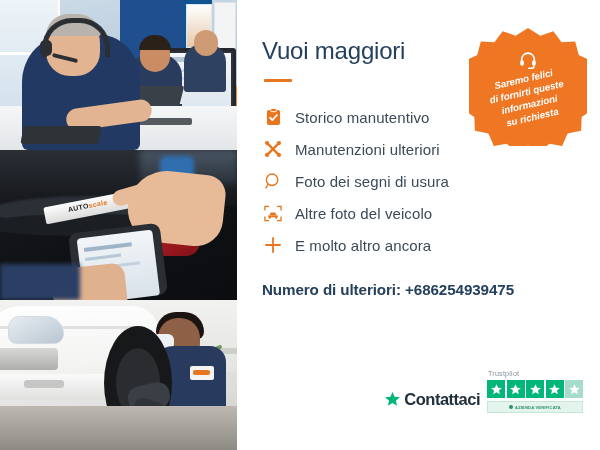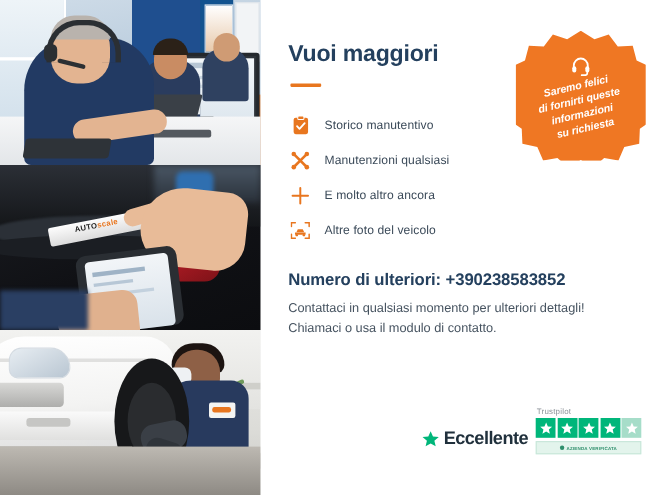--- a/index.html
+++ b/index.html
@@ -324,23 +324,23 @@
 
   
   .content {
     position: relative;
     flex: 1;
     padding: 36px 22px 0 25px;
     box-sizing: border-box;
     background: #ffffff;
   }
   .headline {
-    font-size: 21px;
+    font-size: 24px;
     line-height: 1.22;
-    font-weight: bold;
+    font-weight: normal;
     color: #24405e;
     letter-spacing: -0.2px;
     margin: 0;
     width: 210px;
   }
   .rule {
     width: 28px;
     height: 3px;
     background: #e8761f;
     margin: 14px 0 0 2px;
@@ -413,21 +413,21 @@
   .features .ic {
     width: 22px;
     height: 20px;
     flex: none;
     display: flex;
     align-items: center;
     justify-content: center;
     margin-right: 11px;
   }
   .features .txt {
-    font-size: 11px;
+    font-size: 15px;
     color: #3b4a59;
     letter-spacing: .1px;
   }
 
   
   .phone-head {
     margin: 22px 0 0 0;
     font-size: 15.2px;
     font-weight: bold;
     color: #24405e;
@@ -623,63 +623,68 @@
         <span class="ic">
           <svg width="18" height="18" viewBox="0 0 20 20">
             <path d="M3 3l14 14" stroke="#e8761f" stroke-width="2.6" stroke-linecap="round"></path>
             <path d="M17 3L3 17" stroke="#e8761f" stroke-width="2.6" stroke-linecap="round"></path>
             <circle cx="3.4" cy="3.4" r="2.3" fill="#e8761f"></circle>
             <circle cx="16.6" cy="3.4" r="2.3" fill="#e8761f"></circle>
             <circle cx="3.4" cy="16.6" r="2.3" fill="#e8761f"></circle>
             <circle cx="16.6" cy="16.6" r="2.3" fill="#e8761f"></circle>
           </svg>
         </span>
-        <span class="txt">Manutenzioni qualsiasi</span>
+        <span class="txt">Manutenzioni ulteriori</span>
       </li>
-
 
       <li>
         <span class="ic">
           <svg width="18" height="18" viewBox="0 0 20 20">
-            <path d="M10 2.2v15.6M2.2 10h15.6" stroke="#e8761f" stroke-width="2" stroke-linecap="round"></path>
+            <circle cx="9" cy="8.6" r="6.4" fill="none" stroke="#e8761f" stroke-width="1.5"></circle>
+            <path d="M4.6 13.6l-2.4 4" stroke="#e8761f" stroke-width="1.5" stroke-linecap="round"></path>
           </svg>
         </span>
-        <span class="txt">E molto altro ancora</span>
+        <span class="txt">Foto dei segni di usura</span>
       </li>
 
       <li>
         <span class="ic">
           <svg width="18" height="17" viewBox="0 0 20 19">
             <path d="M1 5.6V1.6h4M19 5.6V1.6h-4M1 13.4v4h4M19 13.4v4h-4" fill="none" stroke="#e8761f" stroke-width="1.5" stroke-linecap="round"></path>
             <path d="M4.6 11.6h10.8v2.2H4.6z" fill="#e8761f"></path>
             <path d="M6 11.4l1.5-3.1h5l1.5 3.1z" fill="#e8761f"></path>
             <circle cx="6.4" cy="14.3" r="1.2" fill="#e8761f"></circle>
             <circle cx="13.6" cy="14.3" r="1.2" fill="#e8761f"></circle>
           </svg>
         </span>
         <span class="txt">Altre foto del veicolo</span>
       </li>
 
+      <li>
+        <span class="ic">
+          <svg width="18" height="18" viewBox="0 0 20 20">
+            <path d="M10 2.2v15.6M2.2 10h15.6" stroke="#e8761f" stroke-width="2" stroke-linecap="round"></path>
+          </svg>
+        </span>
+        <span class="txt">E molto altro ancora</span>
+      </li>
+
     </ul>
 
     <div class="phone-head">
       <span>Numero di ulteriori:</span>
-      <span>+390238583852</span>
+      <span>+686254939475</span>
     </div>
-    <p class="sub">
-      <span>Contattaci in qualsiasi momento per ulteriori dettagli!</span><br>
-      <span>Chiamaci o usa il modulo di contatto.</span>
-    </p>
 
     <div class="tp">
       <div class="tp-logo">
         <svg width="17" height="17" viewBox="0 0 20 20">
           <path d="M10 1.2l2.5 5.7 6.2.5-4.7 4 1.4 6-5.4-3.2-5.4 3.2 1.4-6-4.7-4 6.2-.5z" fill="#00b67a"></path>
         </svg>
-        <span class="word">Eccellente</span>
+        <span class="word">Contattaci</span>
       </div>
       <div class="tp-right">
         <span class="tp-label">Trustpilot</span>
         <div class="stars">
           <span class="star-box">
             <svg width="13" height="13" viewBox="0 0 20 20">
                 <path d="M10 1.8l2.4 5.4 5.9.5-4.5 3.9 1.4 5.7L10 14.2 4.8 17.3l1.4-5.7-4.5-3.9 5.9-.5z" fill="#ffffff"></path>
               </svg>
           </span>
           <span class="star-box">

